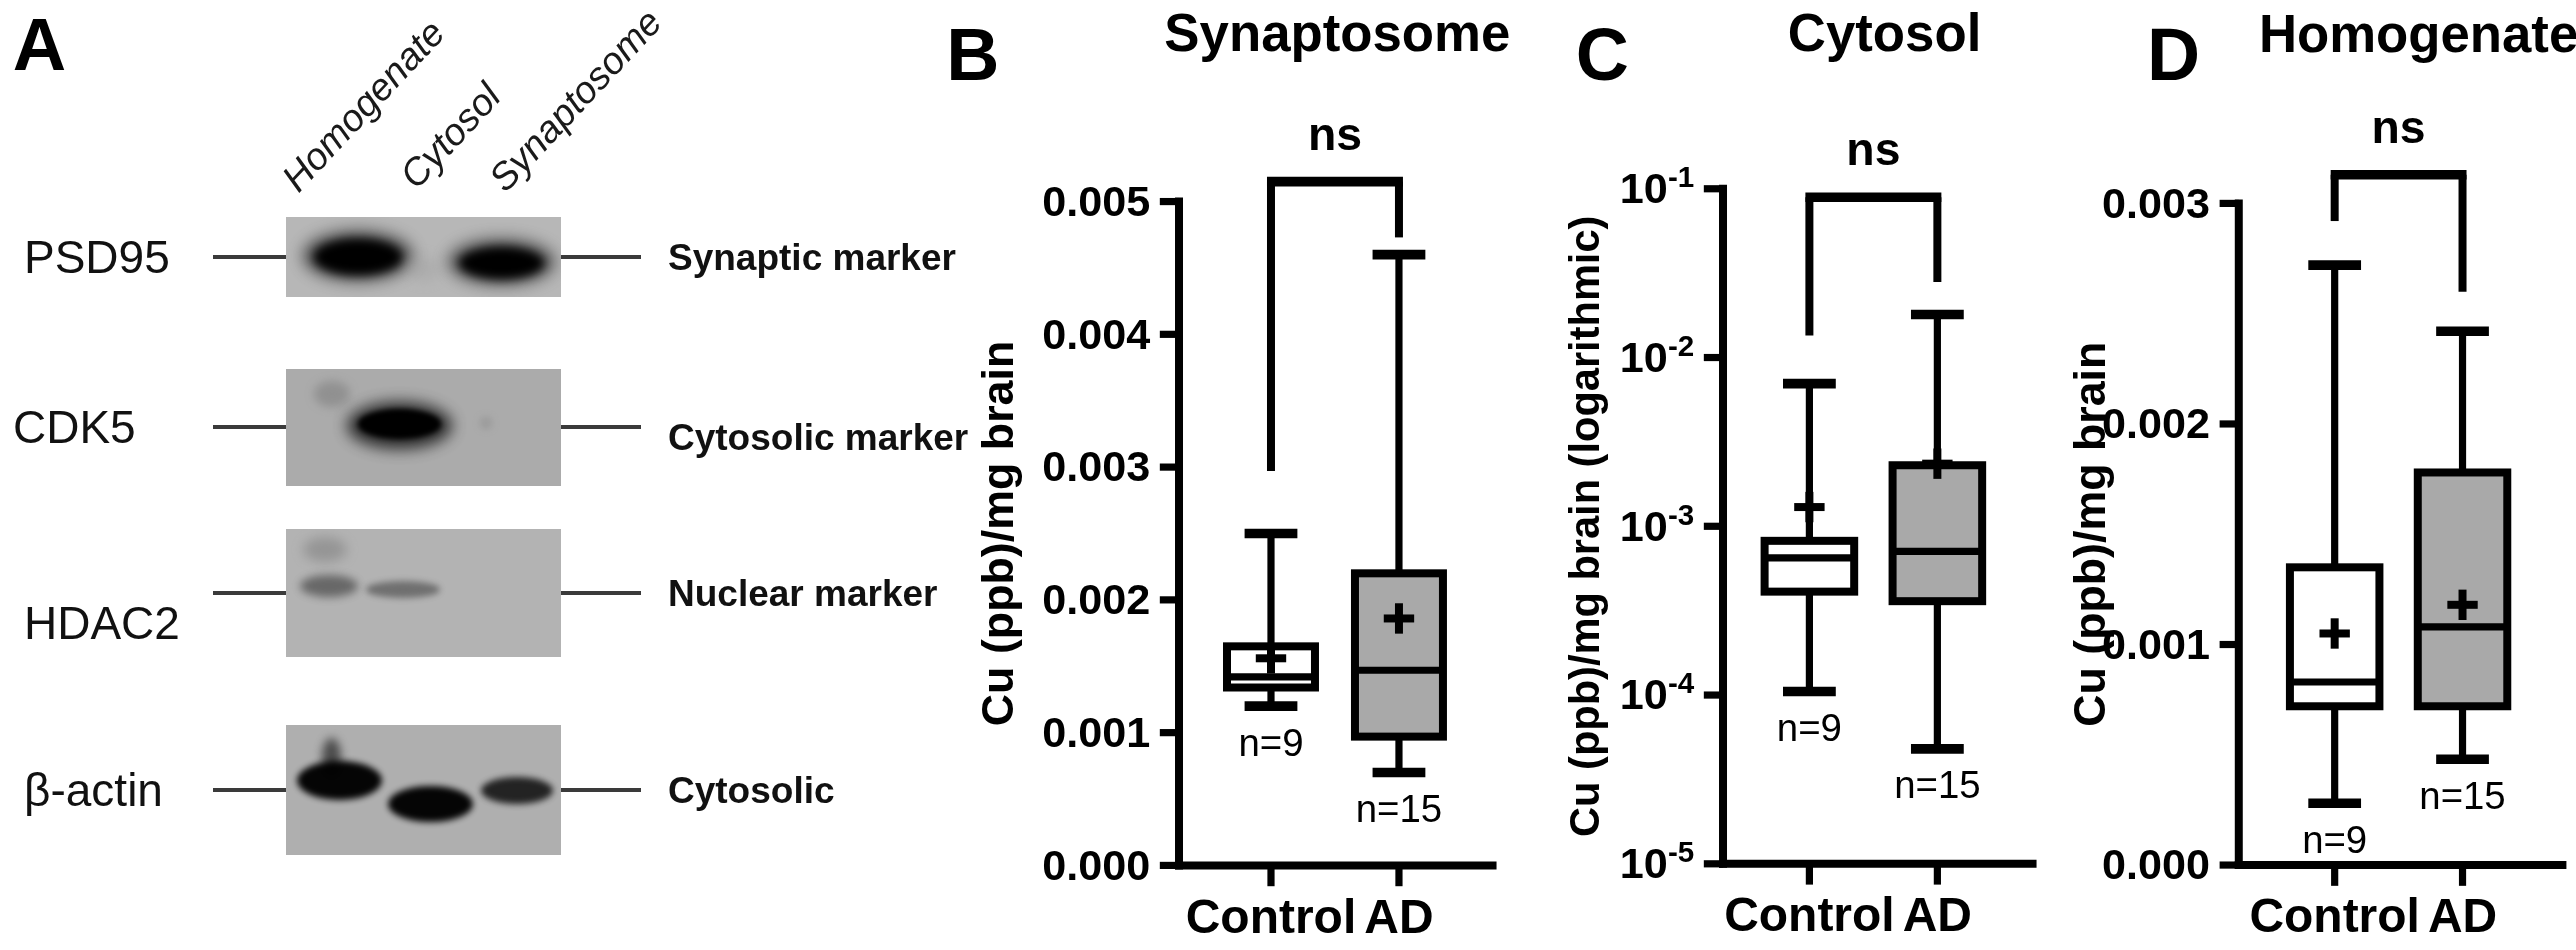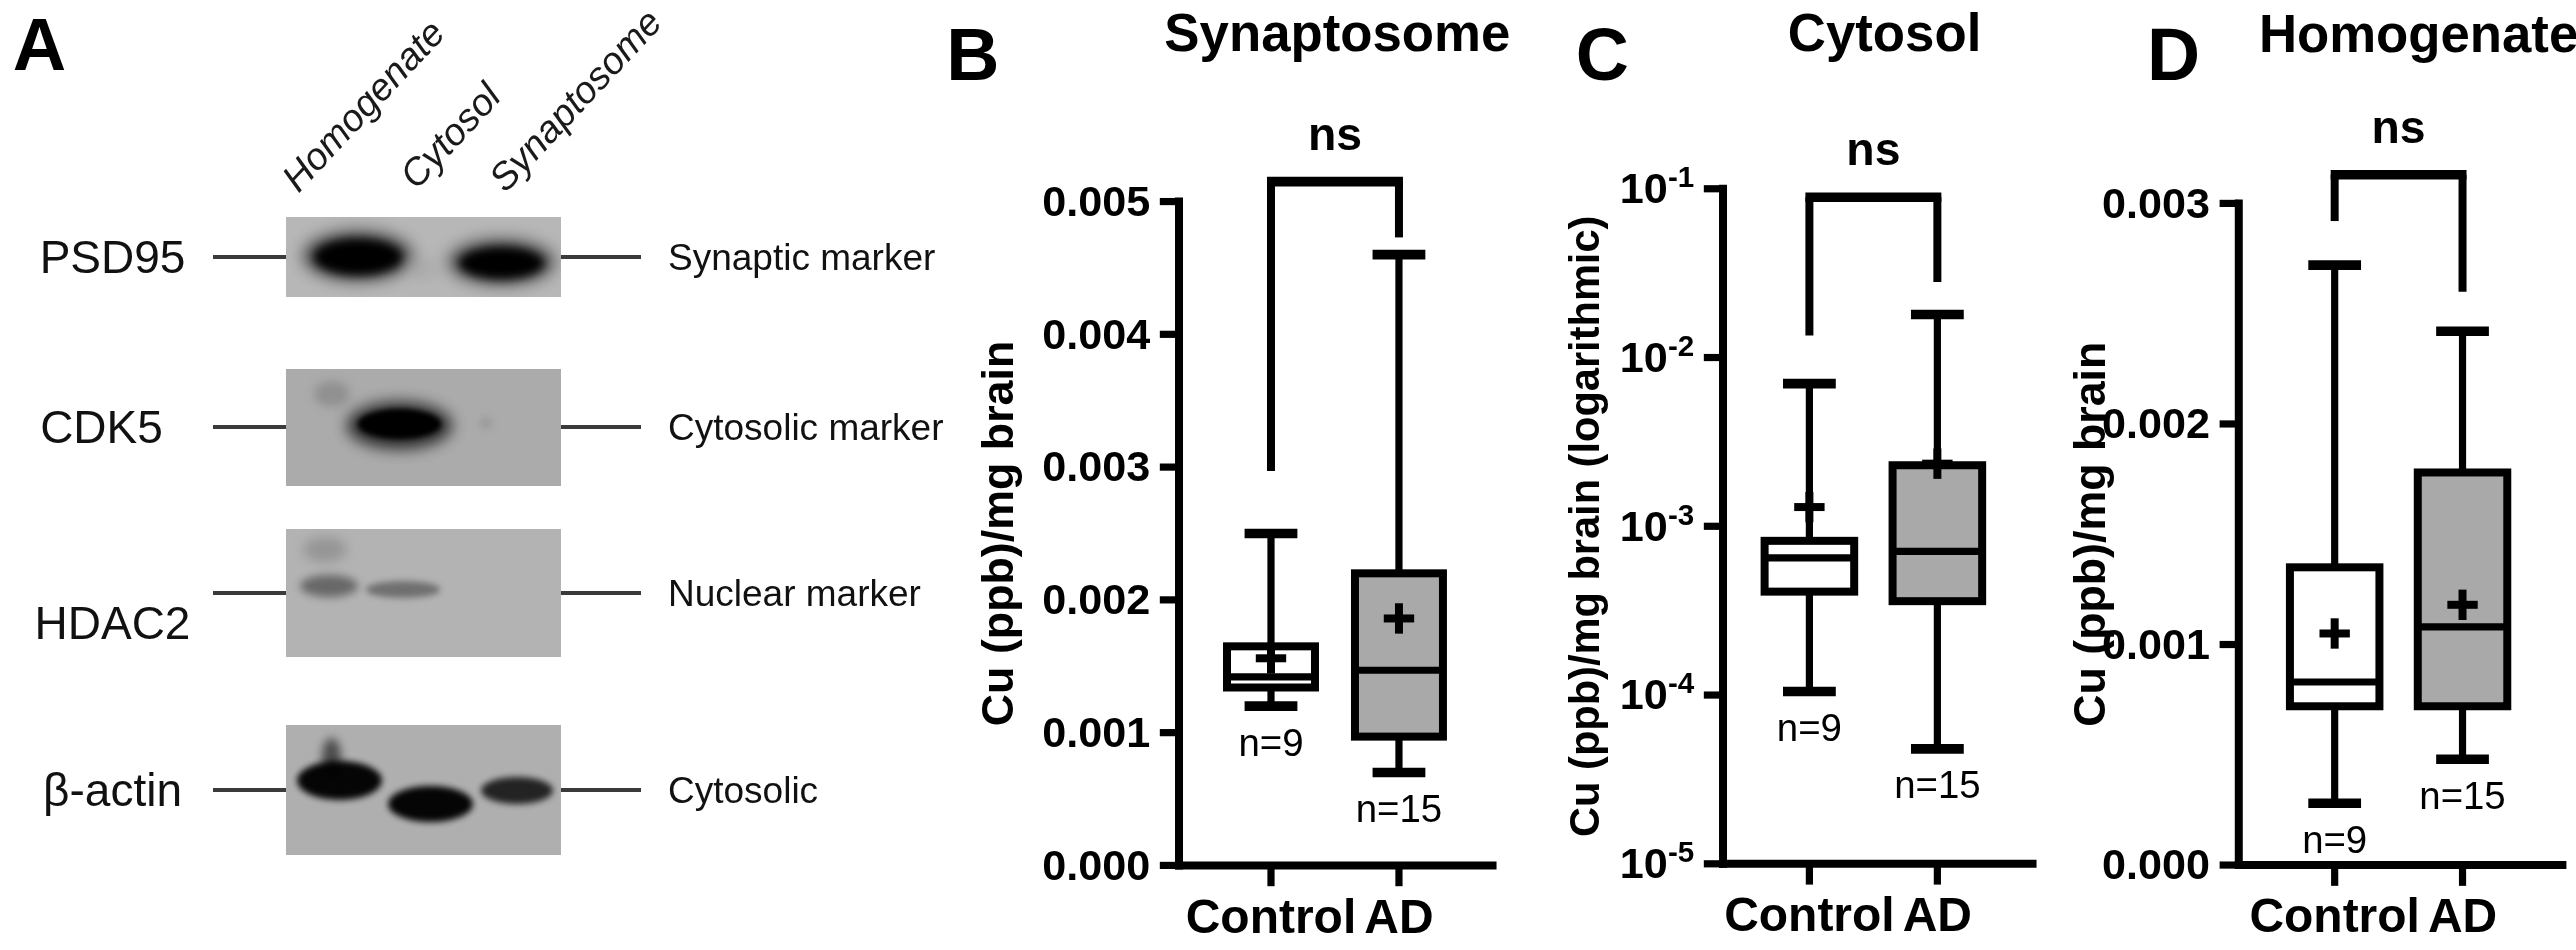--- a/index.html
+++ b/index.html
@@ -5,22 +5,22 @@
   html,body{margin:0;padding:0;}
   body{
     width:2576px;height:951px;background:#ffffff;position:relative;
     font-family:"Liberation Sans",sans-serif;color:#000;overflow:hidden;
   }
   .abs{position:absolute;}
   .figure{position:absolute;left:0;top:0;width:2576px;height:951px;background:#fff;}
   .panel-letter{font-size:74px;font-weight:700;line-height:1;}
   .lane-label{font-size:38px;font-style:italic;line-height:43px;white-space:nowrap;
     transform:rotate(-47deg);transform-origin:0 100%;color:#1a1a1a;}
-  .target-label{font-size:46px;line-height:53px;text-align:center;width:177px;color:#111;}
-  .marker-label{font-size:37px;line-height:45px;white-space:nowrap;color:#111;}
+  .target-label{font-size:46px;line-height:53px;text-align:left;width:177px;color:#111;}
+  .marker-label{font-size:37px;line-height:45px;white-space:nowrap;color:#111;font-weight:bold;}
   .connector{height:4px;background:#3a3a3a;}
   .strip{overflow:hidden;}
   .band{position:absolute;border-radius:50%;}
   svg.chart{position:absolute;top:0;height:951px;overflow:visible;}
   svg text{font-family:"Liberation Sans",sans-serif;}
 </style>
 </head>
 <body>
 
 <div class="figure">
@@ -49,21 +49,21 @@
     <div>
       <span class="target-label abs" style="left:13px;top:401px">CDK5</span>
       <span class="connector abs" style="left:213px;top:425px;width:74px"></span>
       <div class="strip abs" style="left: 286px; top: 369px; width: 275px; height: 117px; background: rgb(171, 171, 171);">
           <div class="band" style="left: 27.5px; top: 11.7px; width: 36px; height: 26px; background: rgb(119, 119, 119); opacity: 0.5; filter: blur(4.8px);"></div>
           <div class="band" style="left: 61px; top: 33px; width: 105px; height: 47px; background: rgb(17, 17, 17); opacity: 0.85; filter: blur(7.2px);"></div>
           <div class="band" style="left: 72px; top: 40px; width: 83px; height: 30px; background: rgb(0, 0, 0); opacity: 1; filter: blur(2.4px);"></div>
           <div class="band" style="left: 193px; top: 47px; width: 13.8px; height: 14px; background: rgb(144, 144, 144); opacity: 0.5; filter: blur(3.2px);"></div>
         </div>
       <span class="connector abs" style="left:561px;top:425px;width:80px"></span>
-      <span class="marker-label abs" style="left:668px;top:405px">Cytosolic marker</span>
+      <span class="marker-label abs" style="left:668px;top:415px">Cytosolic marker</span>
     </div>
 
     <div>
       <span class="target-label abs" style="left:24px;top:597px">HDAC2</span>
       <span class="connector abs" style="left:213px;top:591px;width:74px"></span>
       <div class="strip abs" style="left: 286px; top: 529px; width: 275px; height: 128px; background: rgb(179, 179, 179);">
           <div class="band" style="left: 16.5px; top: 7.7px; width: 44px; height: 25.6px; background: rgb(125, 125, 125); opacity: 0.55; filter: blur(5.6px);"></div>
           <div class="band" style="left: 13.8px; top: 46px; width: 58px; height: 22px; background: rgb(85, 85, 85); opacity: 0.8; filter: blur(4px);"></div>
           <div class="band" style="left: 80px; top: 52px; width: 74px; height: 16.6px; background: rgb(95, 95, 95); opacity: 0.8; filter: blur(3.2px);"></div>
         </div>

